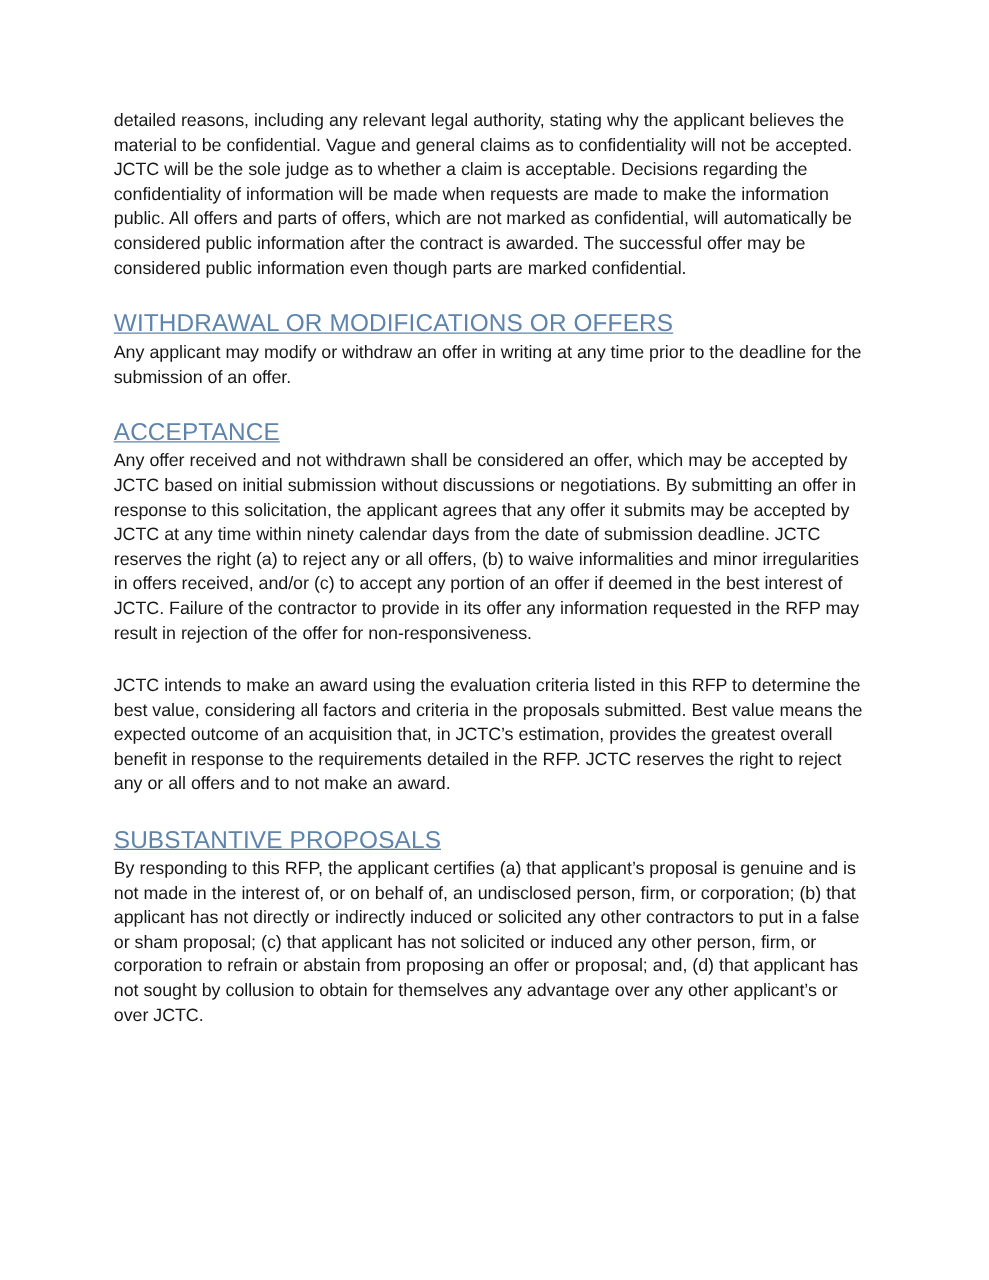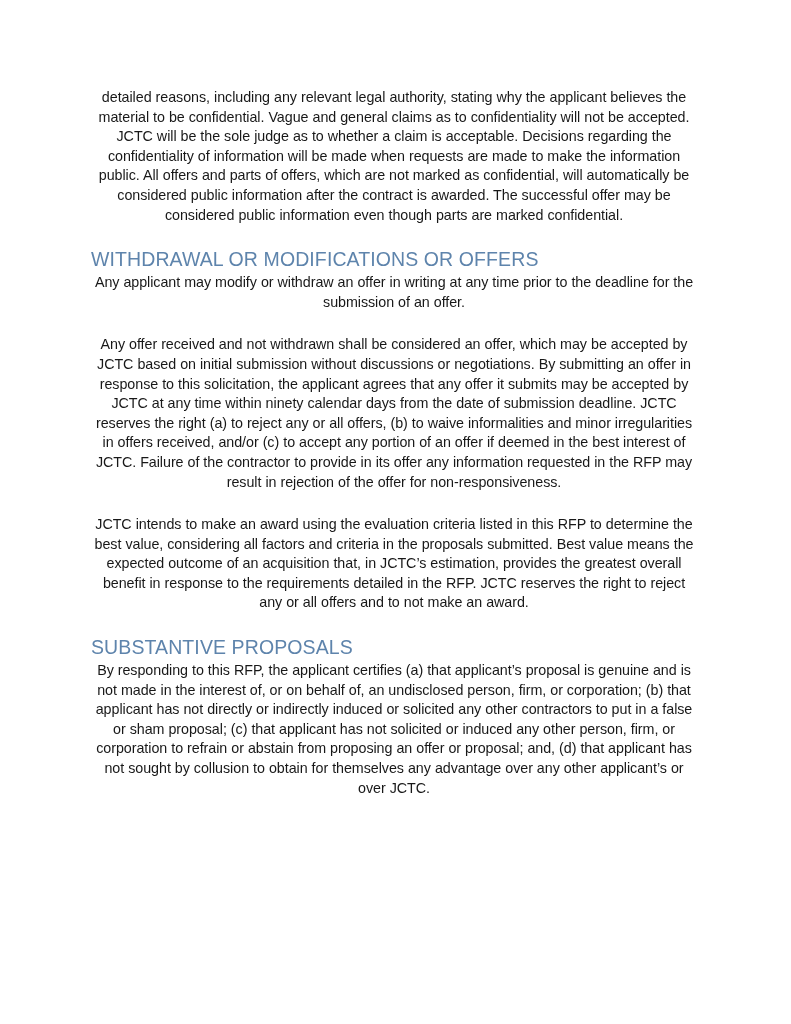--- a/index.html
+++ b/index.html
@@ -22,57 +22,59 @@
   .content {
     position: absolute;
     left: 91px;
     top: 88px;
     width: 606px;
   }
   .body-text {
     font-size: 14.3px;
     line-height: 19.6px;
     color: #181818;
-    text-align: center;
+    text-align: left;
     margin: 0;
     letter-spacing: -0.05px;
     word-spacing: 0.1px;
   }
   .section {
     margin-top: 23px;
   }
   .section:first-child {
     margin-top: 0;
   }
   .section-heading {
     font-size: 19.5px;
     line-height: 23px;
     color: #5e84ac;
     font-weight: 400;
     margin: 0 0 2px 0;
     letter-spacing: 0.1px;
+    text-decoration: underline;
   }
   .lead-para {
     margin-bottom: 0;
   }
 </style>
 </head>
 <body>
 
 <div class="page">
   <div class="content">
 
     <p class="body-text lead-para">detailed reasons, including any relevant legal authority, stating why the applicant believes the material to be confidential. Vague and general claims as to confidentiality will not be accepted. JCTC will be the sole judge as to whether a claim is acceptable. Decisions regarding the confidentiality of information will be made when requests are made to make the information public. All offers and parts of offers, which are not marked as confidential, will automatically be considered public information after the contract is awarded. The successful offer may be considered public information even though parts are marked confidential.</p>
 
     <div class="section">
       <h2 class="section-heading">WITHDRAWAL OR MODIFICATIONS OR OFFERS</h2>
       <p class="body-text">Any applicant may modify or withdraw an offer in writing at any time prior to the deadline for the submission of an offer.</p>
     </div>
 
     <div class="section">
+      <h2 class="section-heading">ACCEPTANCE</h2>
       <p class="body-text">Any offer received and not withdrawn shall be considered an offer, which may be accepted by JCTC based on initial submission without discussions or negotiations. By submitting an offer in response to this solicitation, the applicant agrees that any offer it submits may be accepted by JCTC at any time within ninety calendar days from the date of submission deadline. JCTC reserves the right (a) to reject any or all offers, (b) to waive informalities and minor irregularities in offers received, and/or (c) to accept any portion of an offer if deemed in the best interest of JCTC. Failure of the contractor to provide in its offer any information requested in the RFP may result in rejection of the offer for non-responsiveness.</p>
     </div>
 
     <div class="section">
     </div>
 
     <div class="section">
       <p class="body-text">JCTC intends to make an award using the evaluation criteria listed in this RFP to determine the best value, considering all factors and criteria in the proposals submitted. Best value means the expected outcome of an acquisition that, in JCTC’s estimation, provides the greatest overall benefit in response to the requirements detailed in the RFP. JCTC reserves the right to reject any or all offers and to not make an award.</p>
     </div>
 

